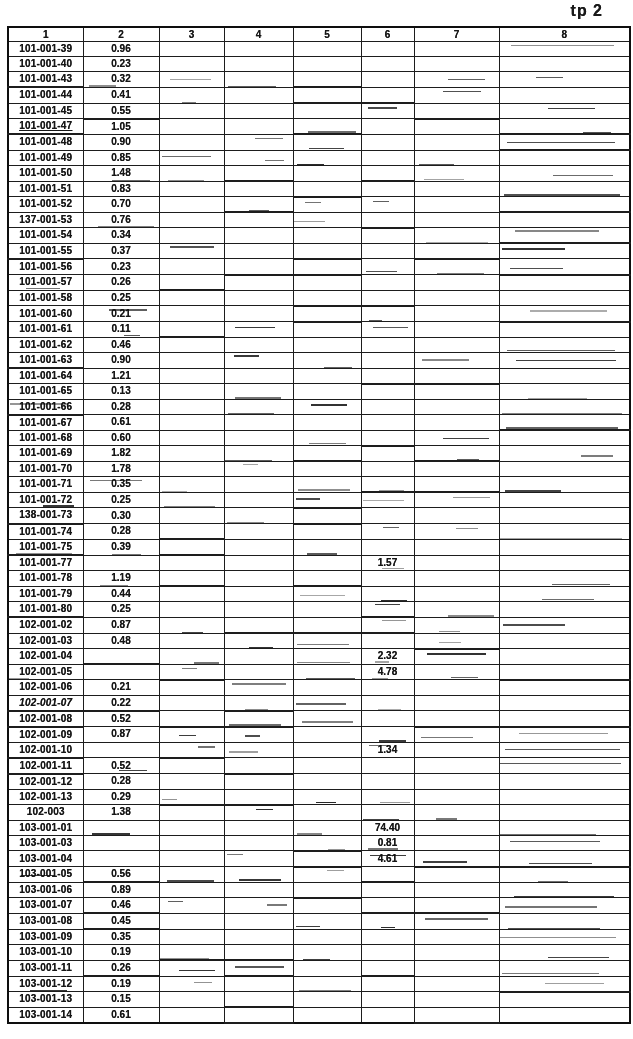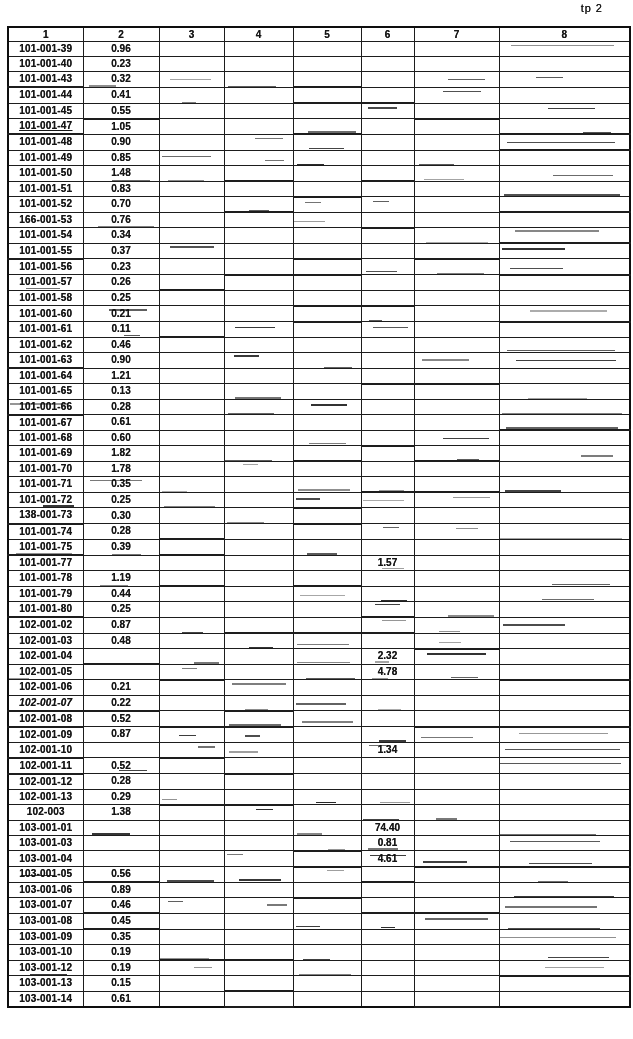--- a/index.html
+++ b/index.html
@@ -15,22 +15,22 @@
     width:633px;
     height:1039px;
     background:#ffffff;
     font-family:"Liberation Sans", sans-serif;
     color:#141414;
   }
   .corner-label{
     position:absolute;
     top:2px;
     right:30px;
-    font-size:11px;
-    font-weight:400;
+    font-size:16px;
+    font-weight:700;
     letter-spacing:1px;
     color:#191919;
     text-shadow:0 0 0.5px rgba(10,10,10,.9);
   }
   table.grid{
     position:absolute;
     left:7px;
     top:26px;
     width:622px;
     border-collapse:collapse;
@@ -259,21 +259,21 @@
           <td>
             <span class="smudge" style="left: 16.7949%; width: 24.0272%; height: 1px; top: 4.53659px; opacity: 0.58;"></span>
           </td>
           <td>
             <span class="smudge" style="left: 21.8139%; width: 31.2816%; height: 1px; top: 3.92503px; opacity: 0.67;"></span>
           </td>
           <td></td>
           <td style="border-bottom-width: 2px;"></td>
         </tr>
         <tr>
-          <td class="id-cell">166-001-53</td>
+          <td class="id-cell">137-001-53</td>
           <td>0.76<span class="smudge" style="left: 19.4321%; width: 74.4996%; height: 1px; top: 13.6911px; opacity: 0.53;"></span></td>
           <td></td>
           <td></td>
           <td>
             <span class="smudge" style="left: 0.821662%; width: 46.1517%; height: 1px; top: 8.72344px; opacity: 0.41;"></span>
           </td>
           <td style="border-bottom-width: 2px;"></td>
           <td></td>
           <td></td>
         </tr>
@@ -986,20 +986,36 @@
           <td style="border-bottom-width: 2px;"></td>
           <td>
             <span class="smudge" style="left: 13.8836%; width: 40.8497%; height: 2px; top: 13.5024px; opacity: 0.8;"></span>
           </td>
           <td></td>
           <td>
             <span class="smudge" style="left: 9.80906%; width: 78.5381%; height: 1px; top: 14.5971px; opacity: 0.45;"></span>
           </td>
           <td>
             <span class="smudge" style="left: 37.4249%; width: 47.0443%; height: 1px; top: 12.1051px; opacity: 0.78;"></span>
+          </td>
+        </tr>
+        <tr>
+          <td class="id-cell">103-001-11</td>
+          <td style="border-bottom-width: 2px;">0.26</td>
+          <td>
+            <span class="smudge" style="left: 30.2541%; width: 56.6223%; height: 1px; top: 8.72271px; opacity: 0.85;"></span>
+          </td>
+          <td style="border-bottom-width: 2px;">
+            <span class="smudge" style="left: 15.7942%; width: 71.7439%; height: 2px; top: 5.38238px; opacity: 0.7;"></span>
+          </td>
+          <td></td>
+          <td style="border-bottom-width: 2px;"></td>
+          <td></td>
+          <td>
+            <span class="smudge" style="left: 1.70023%; width: 75.3342%; height: 1px; top: 12.6603px; opacity: 0.56;"></span>
           </td>
         </tr>
         <tr>
           <td class="id-cell">103-001-12<span class="smudge" style="left: 28.6756%; width: 49.8182%; height: 1px; top: 13.0701px; opacity: 0.84;"></span></td>
           <td>0.19</td>
           <td>
             <span class="smudge" style="left: 53.5453%; width: 27.8279%; height: 1px; top: 5.78468px; opacity: 0.45;"></span>
           </td>
           <td></td>
           <td>

